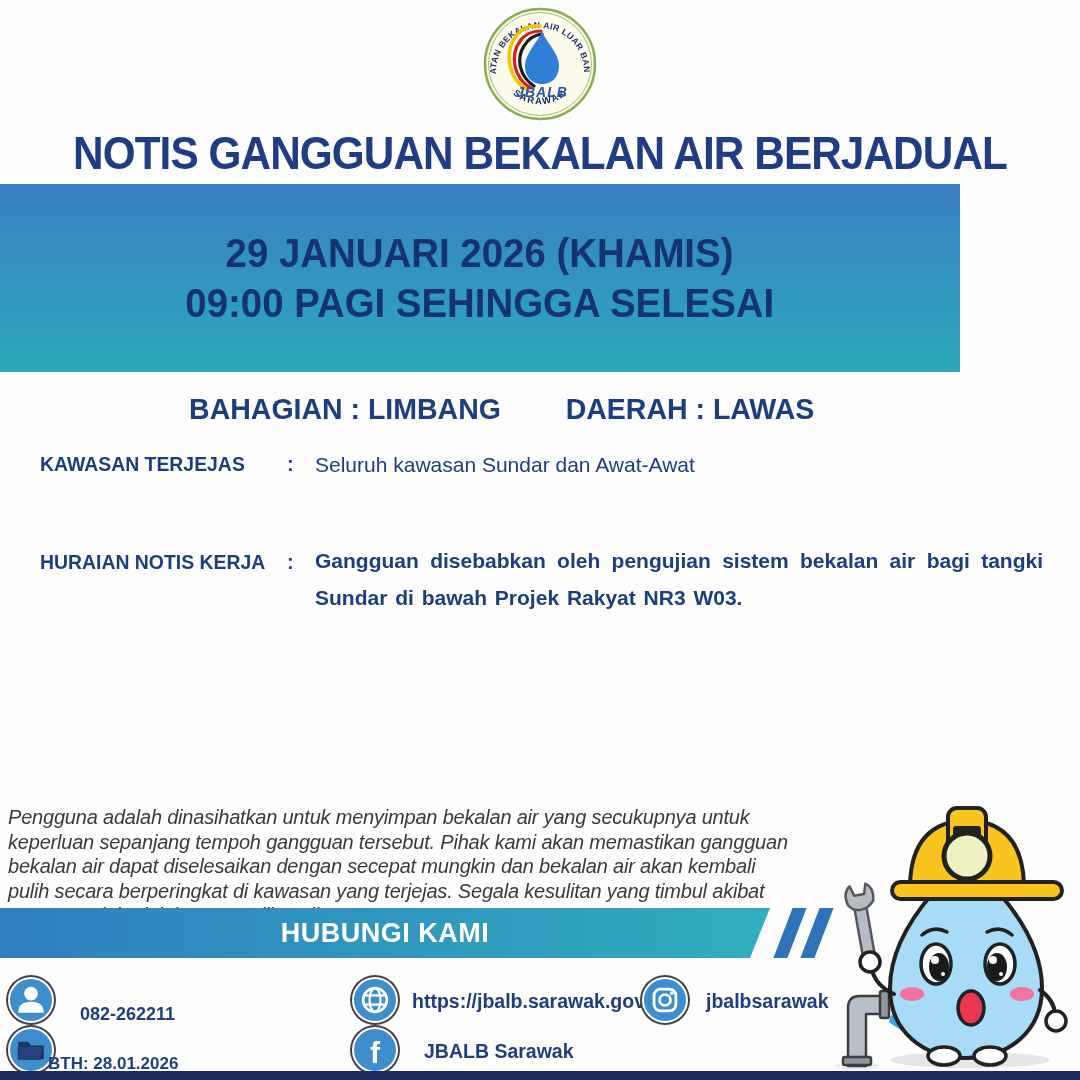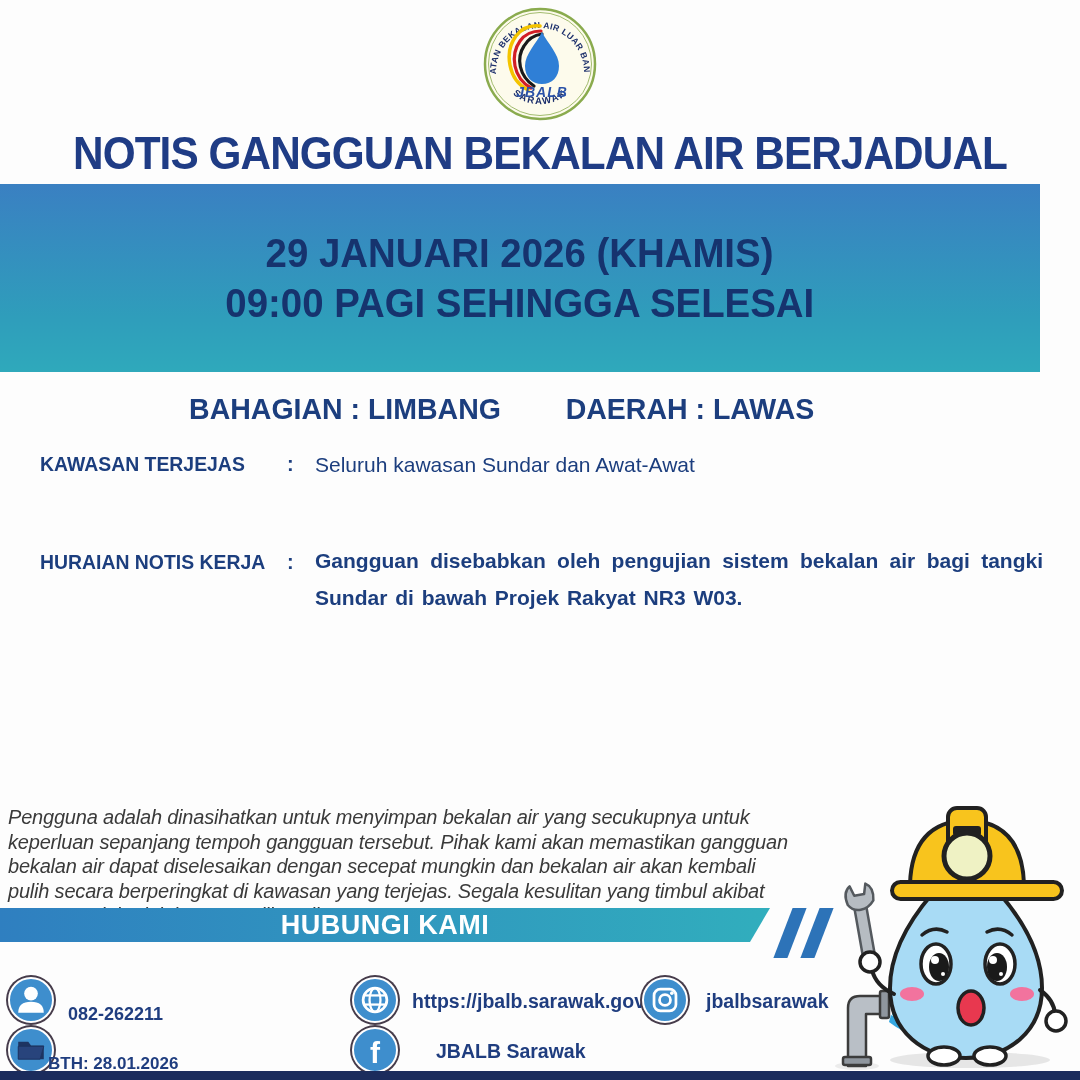--- a/index.html
+++ b/index.html
@@ -11,21 +11,21 @@
 
   
   .main-title{
     position:absolute;top:126px;left:0;width:1080px;text-align:center;
     font-size:46px;font-weight:bold;color:#1f3c85;letter-spacing:-1px;
     transform:scaleX(.92);transform-origin:50% 50%;white-space:nowrap;
   }
 
   
   .banner{
-    position:absolute;top:184px;left:0;width:1040px;height:188px;
+    position:absolute;top:184px;left:0;width:960px;height:188px;
     background:linear-gradient(180deg,#3a80c2 0%,#2f9dbb 70%,#2fa9bb 100%);
     display:flex;flex-direction:column;align-items:center;justify-content:center;
   }
   .banner .line{
     font-size:40px;font-weight:bold;color:#16336e;line-height:50px;
     transform:scaleX(.96);white-space:nowrap;
   }
 
   
   .region-bahagian{position:absolute;top:392px;left:140px;width:410px;text-align:center;
@@ -46,21 +46,21 @@
 
   
   .advisory{
     position:absolute;left:8px;top:805px;width:780px;
     font-size:20px;font-style:italic;font-weight:500;color:#3a3a3a;line-height:24.5px;
     letter-spacing:-0.2px;
   }
 
   
   .contact-banner{
-    position:absolute;left:0;top:908px;width:770px;height:34px;
+    position:absolute;left:0;top:908px;width:770px;height:50px;
     background:linear-gradient(90deg,#2f7fc0 0%,#31aebd 100%);
     clip-path:polygon(0 0,100% 0,calc(100% - 20px) 100%,0 100%);
     display:flex;align-items:center;justify-content:center;
   }
   .contact-banner span{font-size:27px;font-weight:bold;color:#ffffff;letter-spacing:.5px;}
   .stripe{position:absolute;top:908px;width:14px;height:50px;background:#2d73b8;transform:skewX(-21deg);}
   .stripe.s1{left:783px;}
   .stripe.s2{left:810px;}
 
   
@@ -134,21 +134,21 @@
   </div>
   <div class="stripe s1"></div>
   <div class="stripe s2"></div>
 
   <div class="contact-icon" style="left:8px;top:977px;">
     <svg width="42" height="42" viewBox="0 0 46 46">
       <circle cx="23" cy="16" r="7.5" fill="#ffffff"></circle>
       <path d="M9,37 Q9,25 23,25 Q37,25 37,37 Z" fill="#ffffff"></path>
     </svg>
   </div>
-  <div class="c-text t-sm" style="left:68px;top:1003px;font-size:18px;">082-262211</div>
+  <div class="c-text t-sm" style="left:80px;top:1003px;font-size:18px;">082-262211</div>
 
   <div class="contact-icon" style="left:8px;top:1027px;">
     <svg width="42" height="42" viewBox="0 0 46 46">
       <path d="M9,14 h11 l3,4 h14 v15 h-28 z" fill="#1d3461"></path>
       <path d="M9,19 h28 l-4,14 h-24 z" fill="#28447c" stroke="#1d3461" stroke-width="1"></path>
     </svg>
   </div>
   <div class="c-text t-sm" style="left:64px;top:1085px;">JBALB/LBG.100-1/2/4 JLD.1 (039)</div>
   <div class="c-text t-sm" style="left:48px;top:1053px;">BTH: 28.01.2026</div>
 
@@ -158,21 +158,21 @@
       <ellipse cx="23" cy="23" rx="6" ry="13" fill="none" stroke="#ffffff" stroke-width="2.5"></ellipse>
       <line x1="10" y1="18" x2="36" y2="18" stroke="#ffffff" stroke-width="2.5"></line>
       <line x1="10" y1="28" x2="36" y2="28" stroke="#ffffff" stroke-width="2.5"></line>
     </svg>
   </div>
   <div class="c-text t-md" style="left:412px;top:990px;">https://jbalb.sarawak.gov.my/</div>
 
   <div class="contact-icon" style="left:352px;top:1027px;">
     <div class="fb-f">f</div>
   </div>
-  <div class="c-text t-md" style="left:436px;top:1040px;">JBALB Sarawak</div>
+  <div class="c-text t-md" style="left:424px;top:1040px;">JBALB Sarawak</div>
 
   <div class="contact-icon" style="left:642px;top:977px;">
     <svg width="42" height="42" viewBox="0 0 46 46">
       <rect x="11" y="11" width="24" height="24" rx="7" fill="none" stroke="#ffffff" stroke-width="3"></rect>
       <circle cx="23" cy="23" r="6" fill="none" stroke="#ffffff" stroke-width="3"></circle>
       <circle cx="30.5" cy="15.5" r="2" fill="#ffffff"></circle>
     </svg>
   </div>
   <div class="c-text t-md" style="left:706px;top:990px;">jbalbsarawak</div>
 

